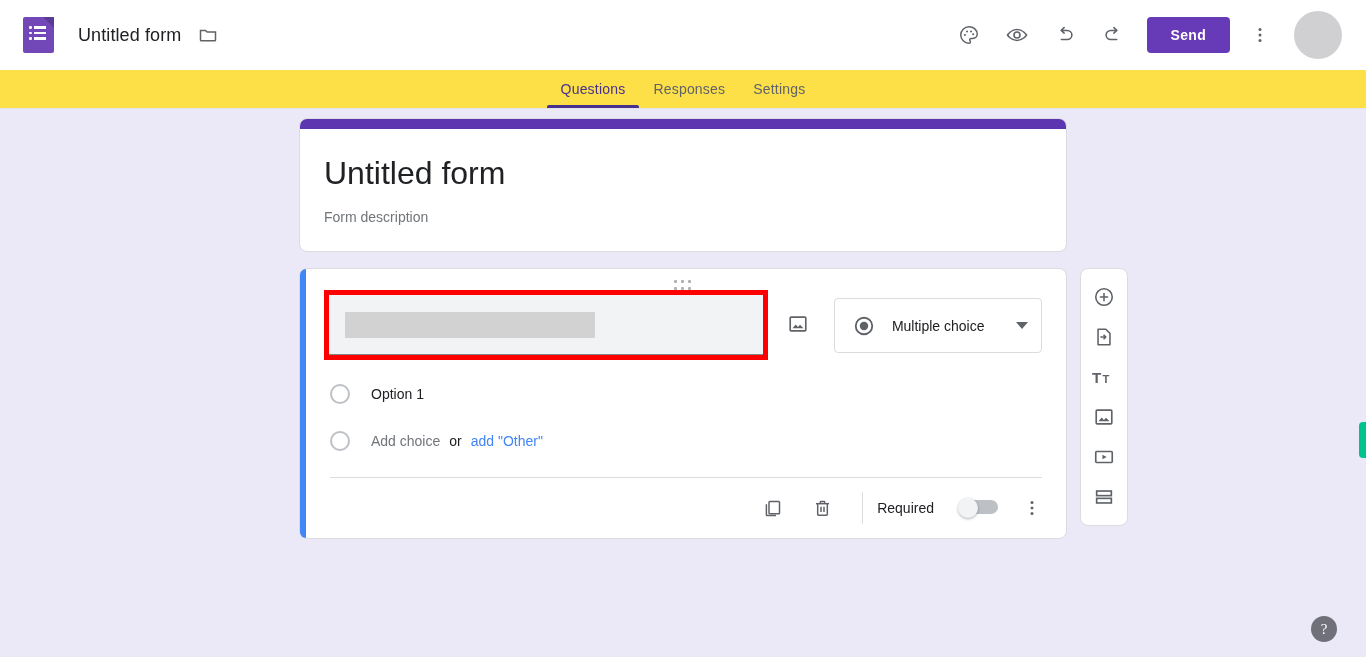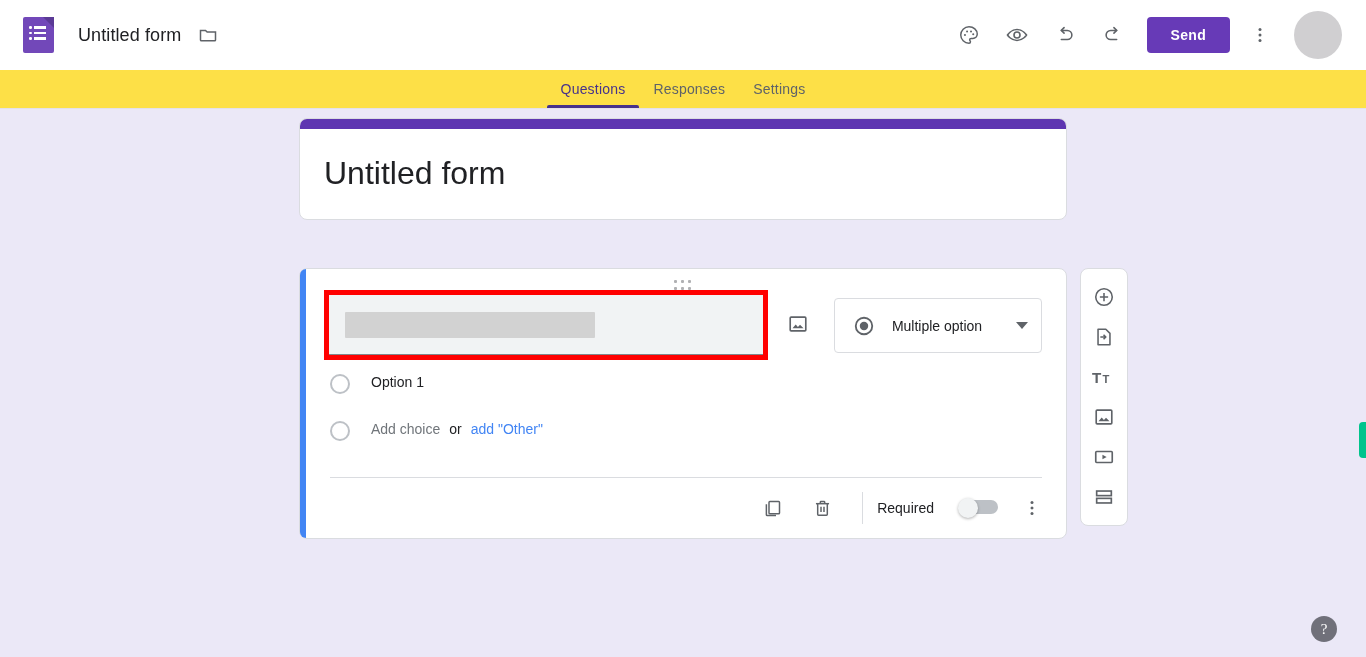--- a/index.html
+++ b/index.html
@@ -234,21 +234,21 @@
   .type-select-label {
     margin-left: 17px;
     font-size: 14px;
     color: #202124;
     flex: 1;
   }
 
   
   .options { padding: 14px 24px 0 18px; }
   .option-row {
-    display: flex; align-items: flex-start;
+    display: flex; align-items: center;
     height: 40px;
     margin-bottom: 7px;
   }
   .radio-outline {
     width: 20px; height: 20px;
     border: 2px solid #bdc1c6;
     border-radius: 50%;
     flex: 0 0 auto;
     margin-left: 6px;
   }
@@ -445,20 +445,21 @@
   <div class="tab">Responses</div>
   <div class="tab">Settings</div>
 </div>
 
 <div class="canvas">
 
   <div class="header-card">
     <div class="header-stripe"></div>
     <div class="header-body">
       <div class="form-title">Untitled form</div>
+      <div class="form-desc">Form description</div>
     </div>
   </div>
 
   <div class="question-card">
     <div class="q-accent"></div>
 
     <div class="drag-handle">
       <i></i>
         <i></i>
         <i></i>
@@ -480,21 +481,21 @@
           <rect x="3.5" y="4.5" width="17" height="15" rx="1"></rect>
           <path d="M6 16.5l3.5-4 2.4 2.8 2.3-2.6 3.8 3.8z" fill="#5f6368" stroke="none"></path>
         </svg>
       </div>
 
       <div class="type-select">
         <svg width="22" height="22" viewBox="0 0 24 24">
           <circle cx="12" cy="12" r="9" fill="none" stroke="#5f6368" stroke-width="2"></circle>
           <circle cx="12" cy="12" r="4.6" fill="#5f6368"></circle>
         </svg>
-        <span class="type-select-label">Multiple option</span>
+        <span class="type-select-label">Multiple choice</span>
         <svg width="12" height="8" viewBox="0 0 12 8">
           <path d="M0 0 L6 7 L12 0 Z" fill="#5f6368"></path>
         </svg>
       </div>
     </div>
 
     <div class="options">
 
       <div class="option-row">
         <div class="radio-outline"></div>

